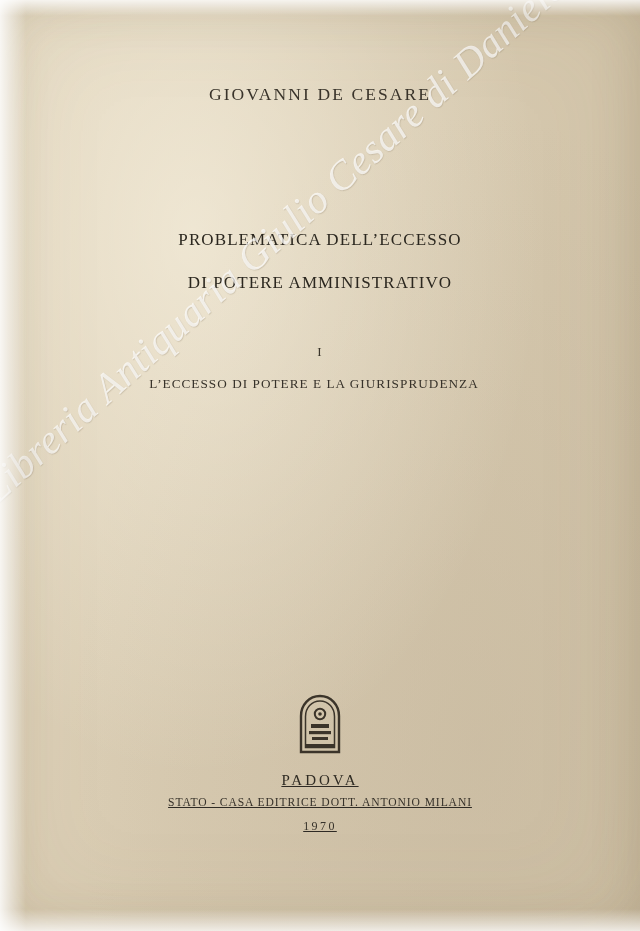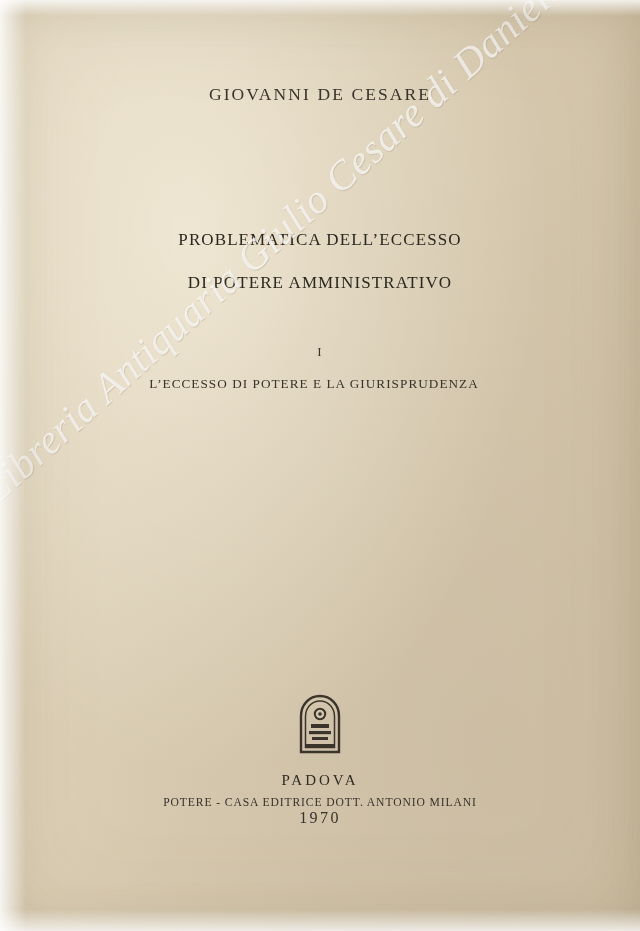--- a/index.html
+++ b/index.html
@@ -128,35 +128,36 @@
     transform: translateX(-50%);
     width: 54px;
     height: 62px;
   }
 
   .imprint {
     position: absolute;
     top: 772px;
     left: 0;
     right: 0;
+    text-decoration: underline;
   }
   .city {
     font-size: 15px;
     letter-spacing: 3px;
     color: #2f2b23;
   }
   .publisher {
     margin-top: 7px;
     font-size: 11.6px;
     letter-spacing: 0.9px;
     color: #37322a;
   }
   .year {
-    margin-top: 0;
-    font-size: 16px;
+    margin-top: 10px;
+    font-size: 12px;
     letter-spacing: 2.4px;
     color: #37322a;
   }
 
   
   .watermark {
     position: absolute;
     left: -40px;
     top: 0;
     width: 760px;
@@ -208,21 +209,21 @@
         <circle cx="27" cy="20" r="1.8" fill="#3b342a"></circle>
         <rect x="18" y="30" width="18" height="4" fill="#3b342a"></rect>
         <rect x="16" y="37" width="22" height="3.2" fill="#3b342a"></rect>
         <rect x="19" y="43" width="16" height="3" fill="#3b342a"></rect>
         <rect x="12.5" y="50" width="29" height="3.5" fill="#3b342a"></rect>
       </svg>
     </div>
 
     <div class="imprint">
       <div class="city">PADOVA</div>
-      <div class="publisher">POTERE - CASA EDITRICE DOTT. ANTONIO MILANI</div>
+      <div class="publisher">STATO - CASA EDITRICE DOTT. ANTONIO MILANI</div>
       <div class="year">1970</div>
     </div>
 
   </div>
 
   <div class="watermark">
     <span>Libreria Antiquaria Giulio Cesare di Daniele Corradi</span>
   </div>
 
   <div class="edge-shade"></div>

